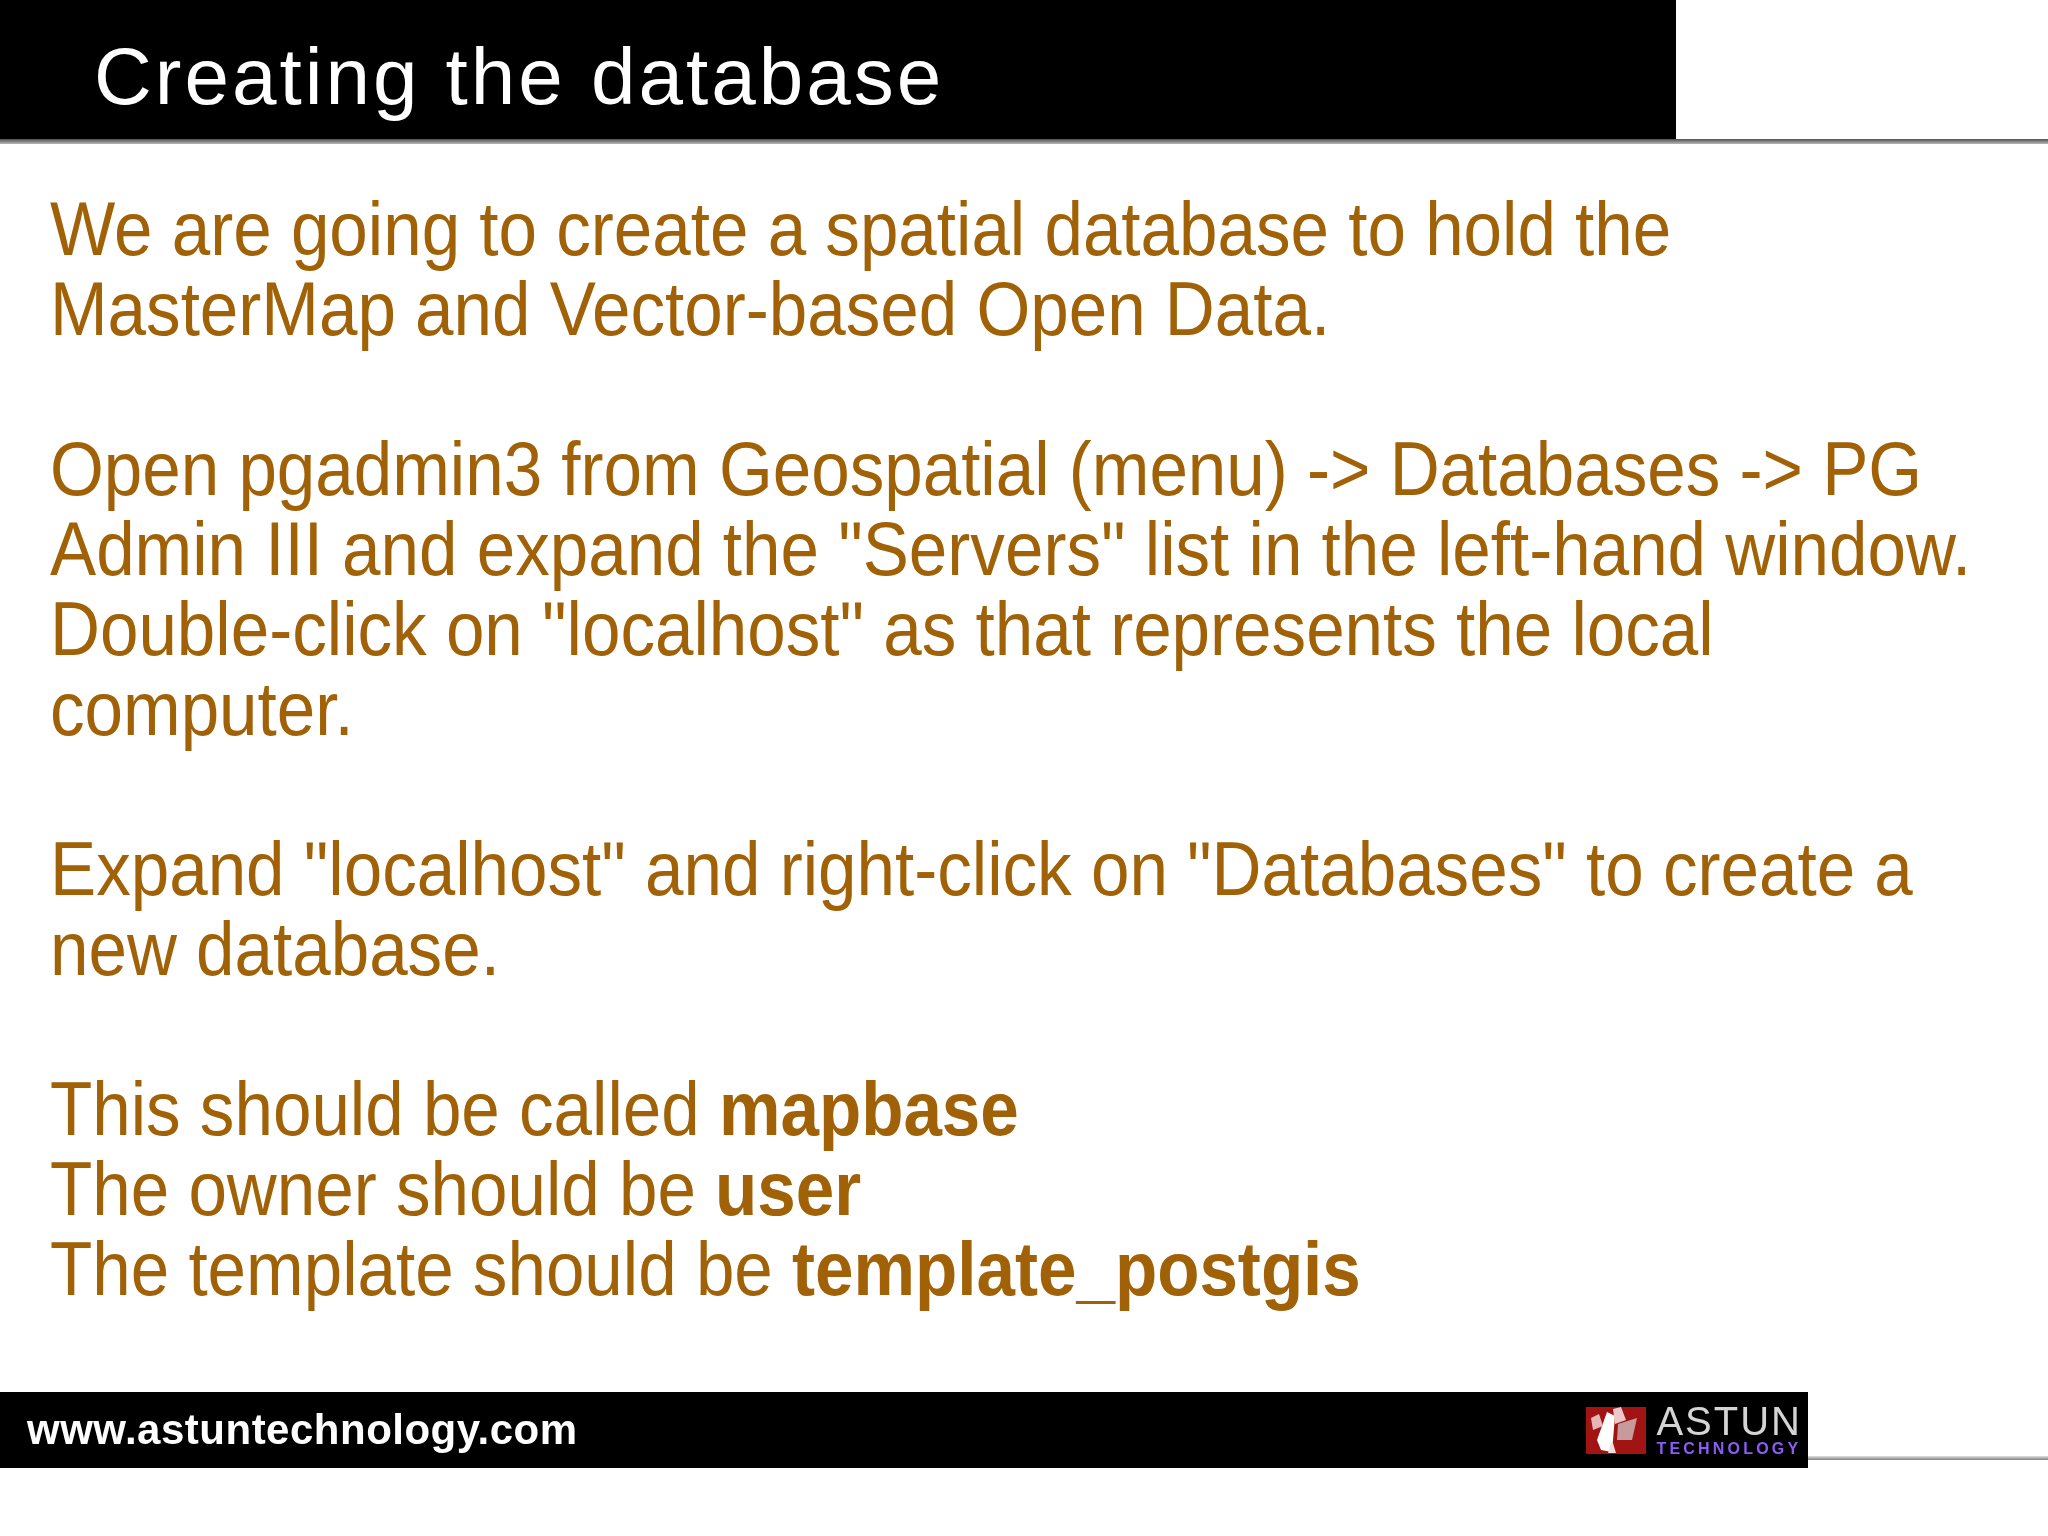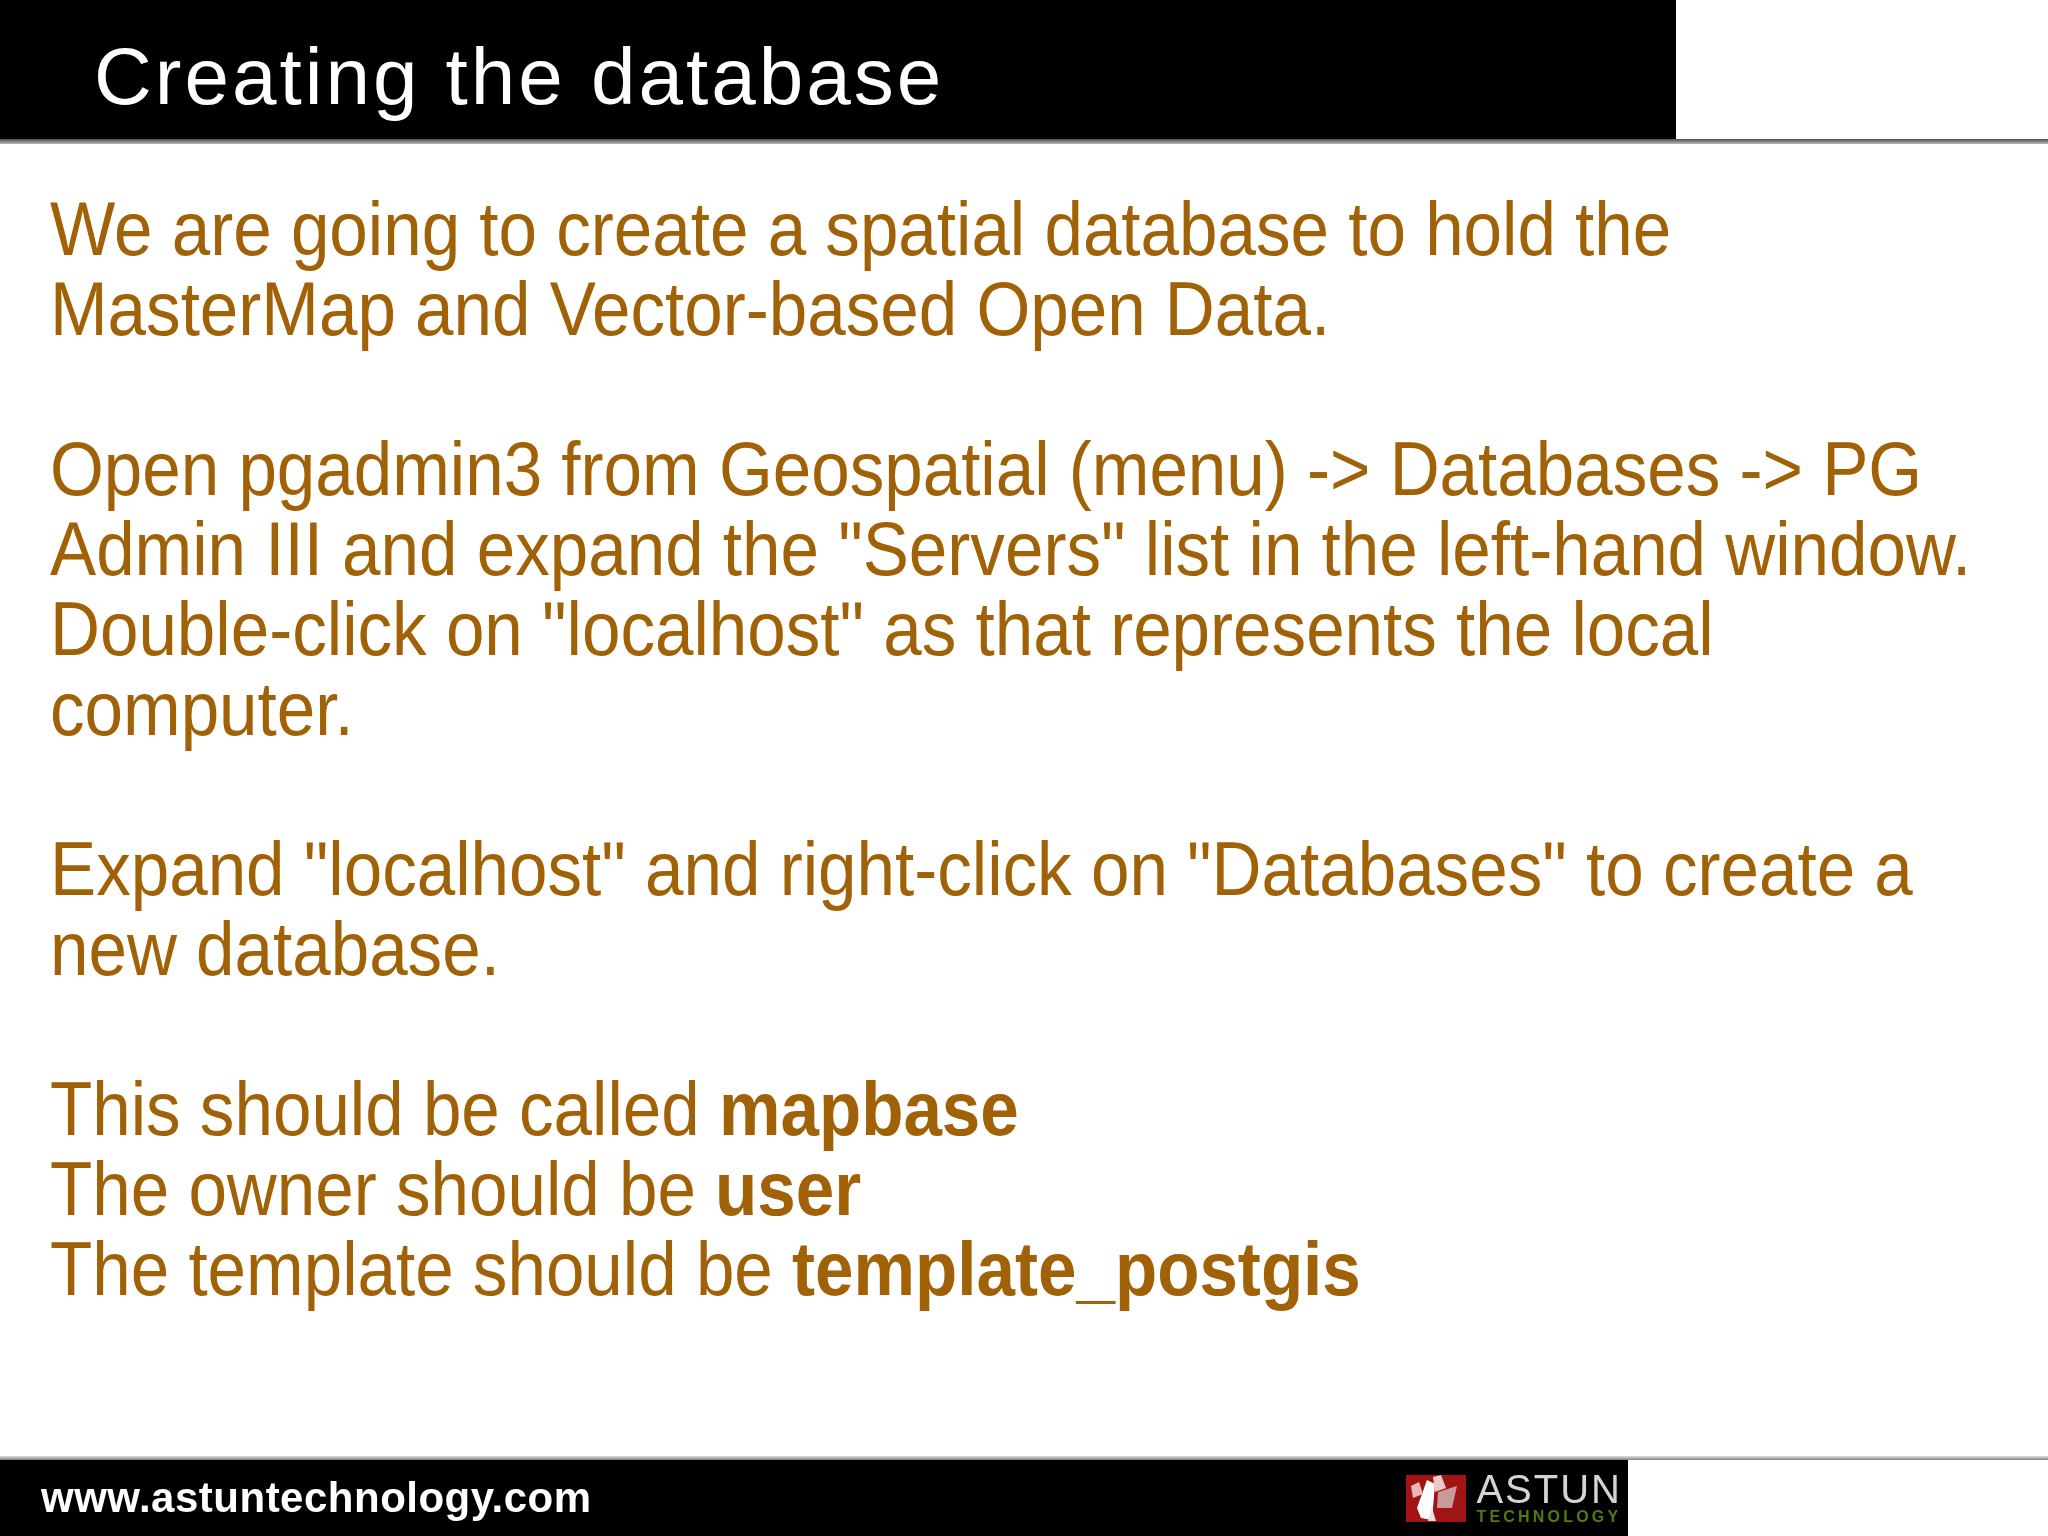--- a/index.html
+++ b/index.html
@@ -34,39 +34,39 @@
   .line { height: 80px; line-height: 80px; white-space: nowrap; }
   .line-inner { display: inline-block; transform: scaleX(0.91); transform-origin: 0 50%; }
   .seg-bold { font-weight: bold; }
 
   
   .footer-rule {
     position: absolute; top: 1456px; left: 0; width: 2048px; height: 4px;
     background: linear-gradient(#e0e0e0, #808080);
   }
   .footer-bar {
-    position: absolute; top: 1460px; left: 0; width: 1628px; height: 76px;
+    position: absolute; top: 1392px; left: 0; width: 1808px; height: 76px;
     background: #000000; box-sizing: border-box;
     display: flex; align-items: center; justify-content: space-between;
-    padding: 0 6px 0 41px;
+    padding: 0 6px 0 27px;
   }
   .footer-url {
     color: #ffffff; font-size: 42px; font-weight: bold; letter-spacing: 0.5px;
     white-space: nowrap;
   }
   .logo { display: flex; align-items: center; gap: 10px; }
   .logo-icon svg { display: block; }
   .logo-text { display: flex; flex-direction: column; justify-content: center; }
   .logo-name {
     font-size: 40px; line-height: 36px; font-weight: normal;
     color: #d4d4d4; letter-spacing: 2px; white-space: nowrap;
   }
   .logo-subtitle {
     font-size: 16px; line-height: 16px; font-weight: bold;
-    color: #4d7c0f; letter-spacing: 3.2px; margin-top: 2px; white-space: nowrap;
+    color: #8b5cf6; letter-spacing: 3.2px; margin-top: 2px; white-space: nowrap;
   }
 </style>
 </head>
 <body>
 
 <div class="slide">
 
   <header class="title-bar">
     <h1 class="slide-title">Creating the database</h1>
   </header>

